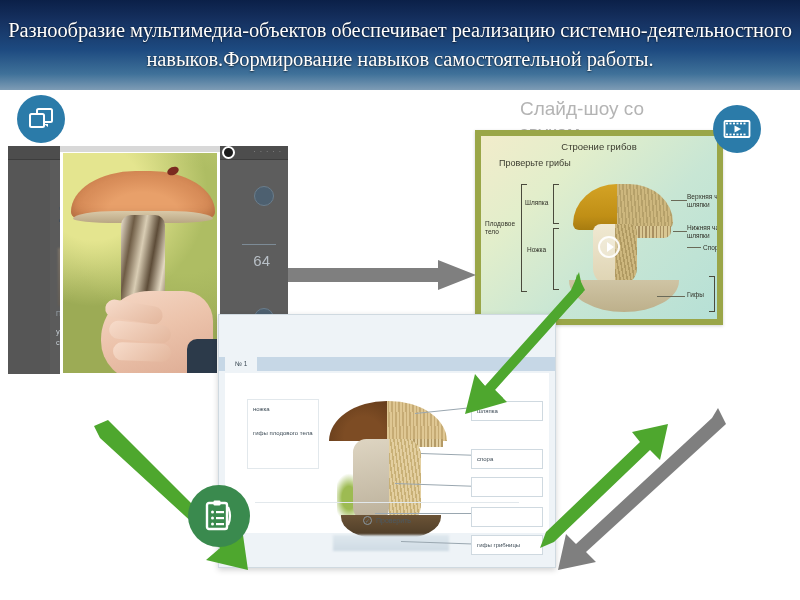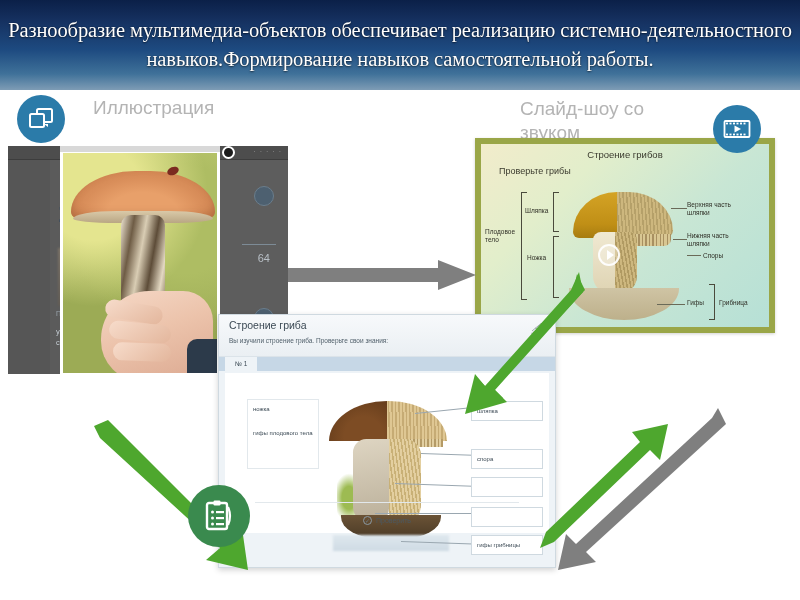--- a/index.html
+++ b/index.html
@@ -65,21 +65,21 @@
     position:absolute; left:42px; top:14px; width:110px; height:214px;
     background:#5b5b5b;
   }
   #ereader-num { position:absolute; left:8px; top:38px; font-size:26px; font-weight:bold; color:#1d3f63; }
   .blur-thumb { position:absolute; background:#6a6259; filter: blur(1.2px); }
   #th1 { left:8px; top:88px; width:70px; height:58px; background:linear-gradient(145deg,#7d7468,#4e4a45); }
   #th2 { left:22px; top:178px; width:44px; height:48px; background:linear-gradient(160deg,#6f675c,#46433f); }
   #ereader-cap { position:absolute; left:6px; top:150px; font-size:7px; color:#9aa4ad; filter:blur(.7px); }
   #ereader-body { position:absolute; left:6px; top:166px; font-size:7.5px; color:#c7cfd6; line-height:1.5; filter:blur(.6px); }
   #ereader-right-col { position:absolute; left:152px; top:14px; width:128px; height:214px; background:#5d5d5d; }
-  #er-rc-num { position:absolute; right:18px; top:92px; font-size:11px; color:#b8bfc6; }
+  #er-rc-num { position:absolute; right:18px; top:92px; font-size:15px; color:#b8bfc6; }
   #er-rc-rule { position:absolute; right:12px; top:84px; width:34px; height:1px; background:#7d8b96; }
   .er-pill { position:absolute; width:20px; height:20px; border-radius:50%; background:#4d6070; border:1px solid #6a7d8c; }
   #er-p1 { right:14px; top:26px; }
   #er-p2 { right:14px; top:148px; }
   .er-line { position:absolute; height:5px; background:#b4bcc3; border-radius:1px; filter:blur(.5px); opacity:.85;}
   #er-l1 { left:4px; top:106px; width:26px; }
   #er-l2 { left:4px; top:124px; width:18px; }
   #er-l3 { left:4px; top:136px; width:54px; }
   #er-l4 { left:4px; top:166px; width:30px; }
   #er-l5 { left:4px; top:180px; width:14px; }
@@ -122,21 +122,21 @@
   #f3 { left:50px; top:190px; width:58px; height:18px; transform:rotate(2deg); }
   #ms-sleeve { position:absolute; left:124px; top:186px; width:40px; height:44px; background:#2c3a4a; border-radius:10px 0 0 0; }
   #photo-dot {
     position:absolute; left:222px; top:56px; width:13px; height:13px; border-radius:50%;
     background:#1c1c1c; border:2px solid #fff; z-index:25;
   }
   #photo-bar { position:absolute; left:60px; top:56px; width:160px; height:6px; background:#d8d8d8; z-index:24; }
 
   
   #slideshow {
-    position:absolute; left:475px; top:48px; width:300px; height:195px;
+    position:absolute; left:475px; top:40px; width:248px; height:195px;
     background: linear-gradient(135deg,#f2eccb 0%, #e2eecb 28%, #c8e6d4 60%, #b6e0d6 100%);
     border: 6px solid #9aa648;
     box-shadow: 0 1px 3px rgba(0,0,0,.18);
     overflow:hidden; z-index:15;padding-left:28px;
   }
   #slide-title { position:absolute; left:0; right:0; top:5px; text-align:center; font-size:9.5px; color:#3a3a2e; }
   #slide-sub { position:absolute; left:18px; top:22px; font-size:9px; color:#3a3a2e; }
   
   #dg-cap-left {
     position:absolute; left:92px; top:48px; width:44px; height:46px;
@@ -269,21 +269,20 @@
 </style>
 </head>
 <body>
 
 <div id="header">
   <div id="header-title">Разнообразие мультимедиа-объектов обеспечивает реализацию системно-деятельностного навыков.Формирование навыков самостоятельной работы.</div>
 </div>
 
 <div id="canvas">
 
-  <div class="caption" id="caption-illustration">Иллюстрация</div>
   <div class="caption" id="caption-slideshow">Слайд-шоу со звуком</div>
 
   <div class="badge" id="badge-illustration">
     <svg width="26" height="24" viewBox="0 0 26 24">
       <rect x="9" y="2" width="15" height="13" rx="1.5" fill="none" stroke="#fff" stroke-width="2"></rect>
       <rect x="2" y="7" width="14" height="13" rx="1.5" fill="#2b7ba9" stroke="#fff" stroke-width="2"></rect>
       <path d="M16 17 L20 17 L20 20 Z" fill="#fff"></path>
     </svg>
   </div>
 
@@ -395,34 +394,20 @@
     <div class="dg-label" id="lb-nozhka">Ножка</div>
     <div class="dg-label" id="lb-plodovoe">Плодовое тело</div>
     <div class="dg-label" id="lb-verh">Верхняя часть шляпки</div>
     <div class="dg-label" id="lb-nizh">Нижняя часть шляпки</div>
     <div class="dg-label" id="lb-spory">Споры</div>
     <div class="dg-label" id="lb-gify">Гифы</div>
     <div class="dg-label" id="lb-gribnica">Грибница</div>
   </div>
 
   <div id="interactive">
-    <div id="iw-header">
-      <div id="iw-title">Строение гриба</div>
-      <div id="iw-sub">Вы изучили строение гриба. Проверьте свои знания:</div>
-      <svg id="iw-logo" viewBox="0 0 24 18">
-        <g stroke="#9aa2a8" stroke-width="1.2" fill="none">
-          <path d="M4 13 L16 3"></path>
-            <path d="M16 3 L21 4"></path>
-            <path d="M8 9 L14 12"></path>
-          <path d="M6 14 L6 17"></path>
-            <path d="M13 10 L13 17"></path>
-            <path d="M3 16 L16 16"></path>
-        </g>
-      </svg>
-    </div>
     <div id="iw-tabs">
       <div id="iw-tab1">№ 1</div>
     </div>
     <div id="iw-body">
 
       <div id="wordbank">
         <div class="bank-word" id="bw1">ножка</div>
         <div class="bank-word" id="bw2">гифы плодового тела</div>
       </div>
 

